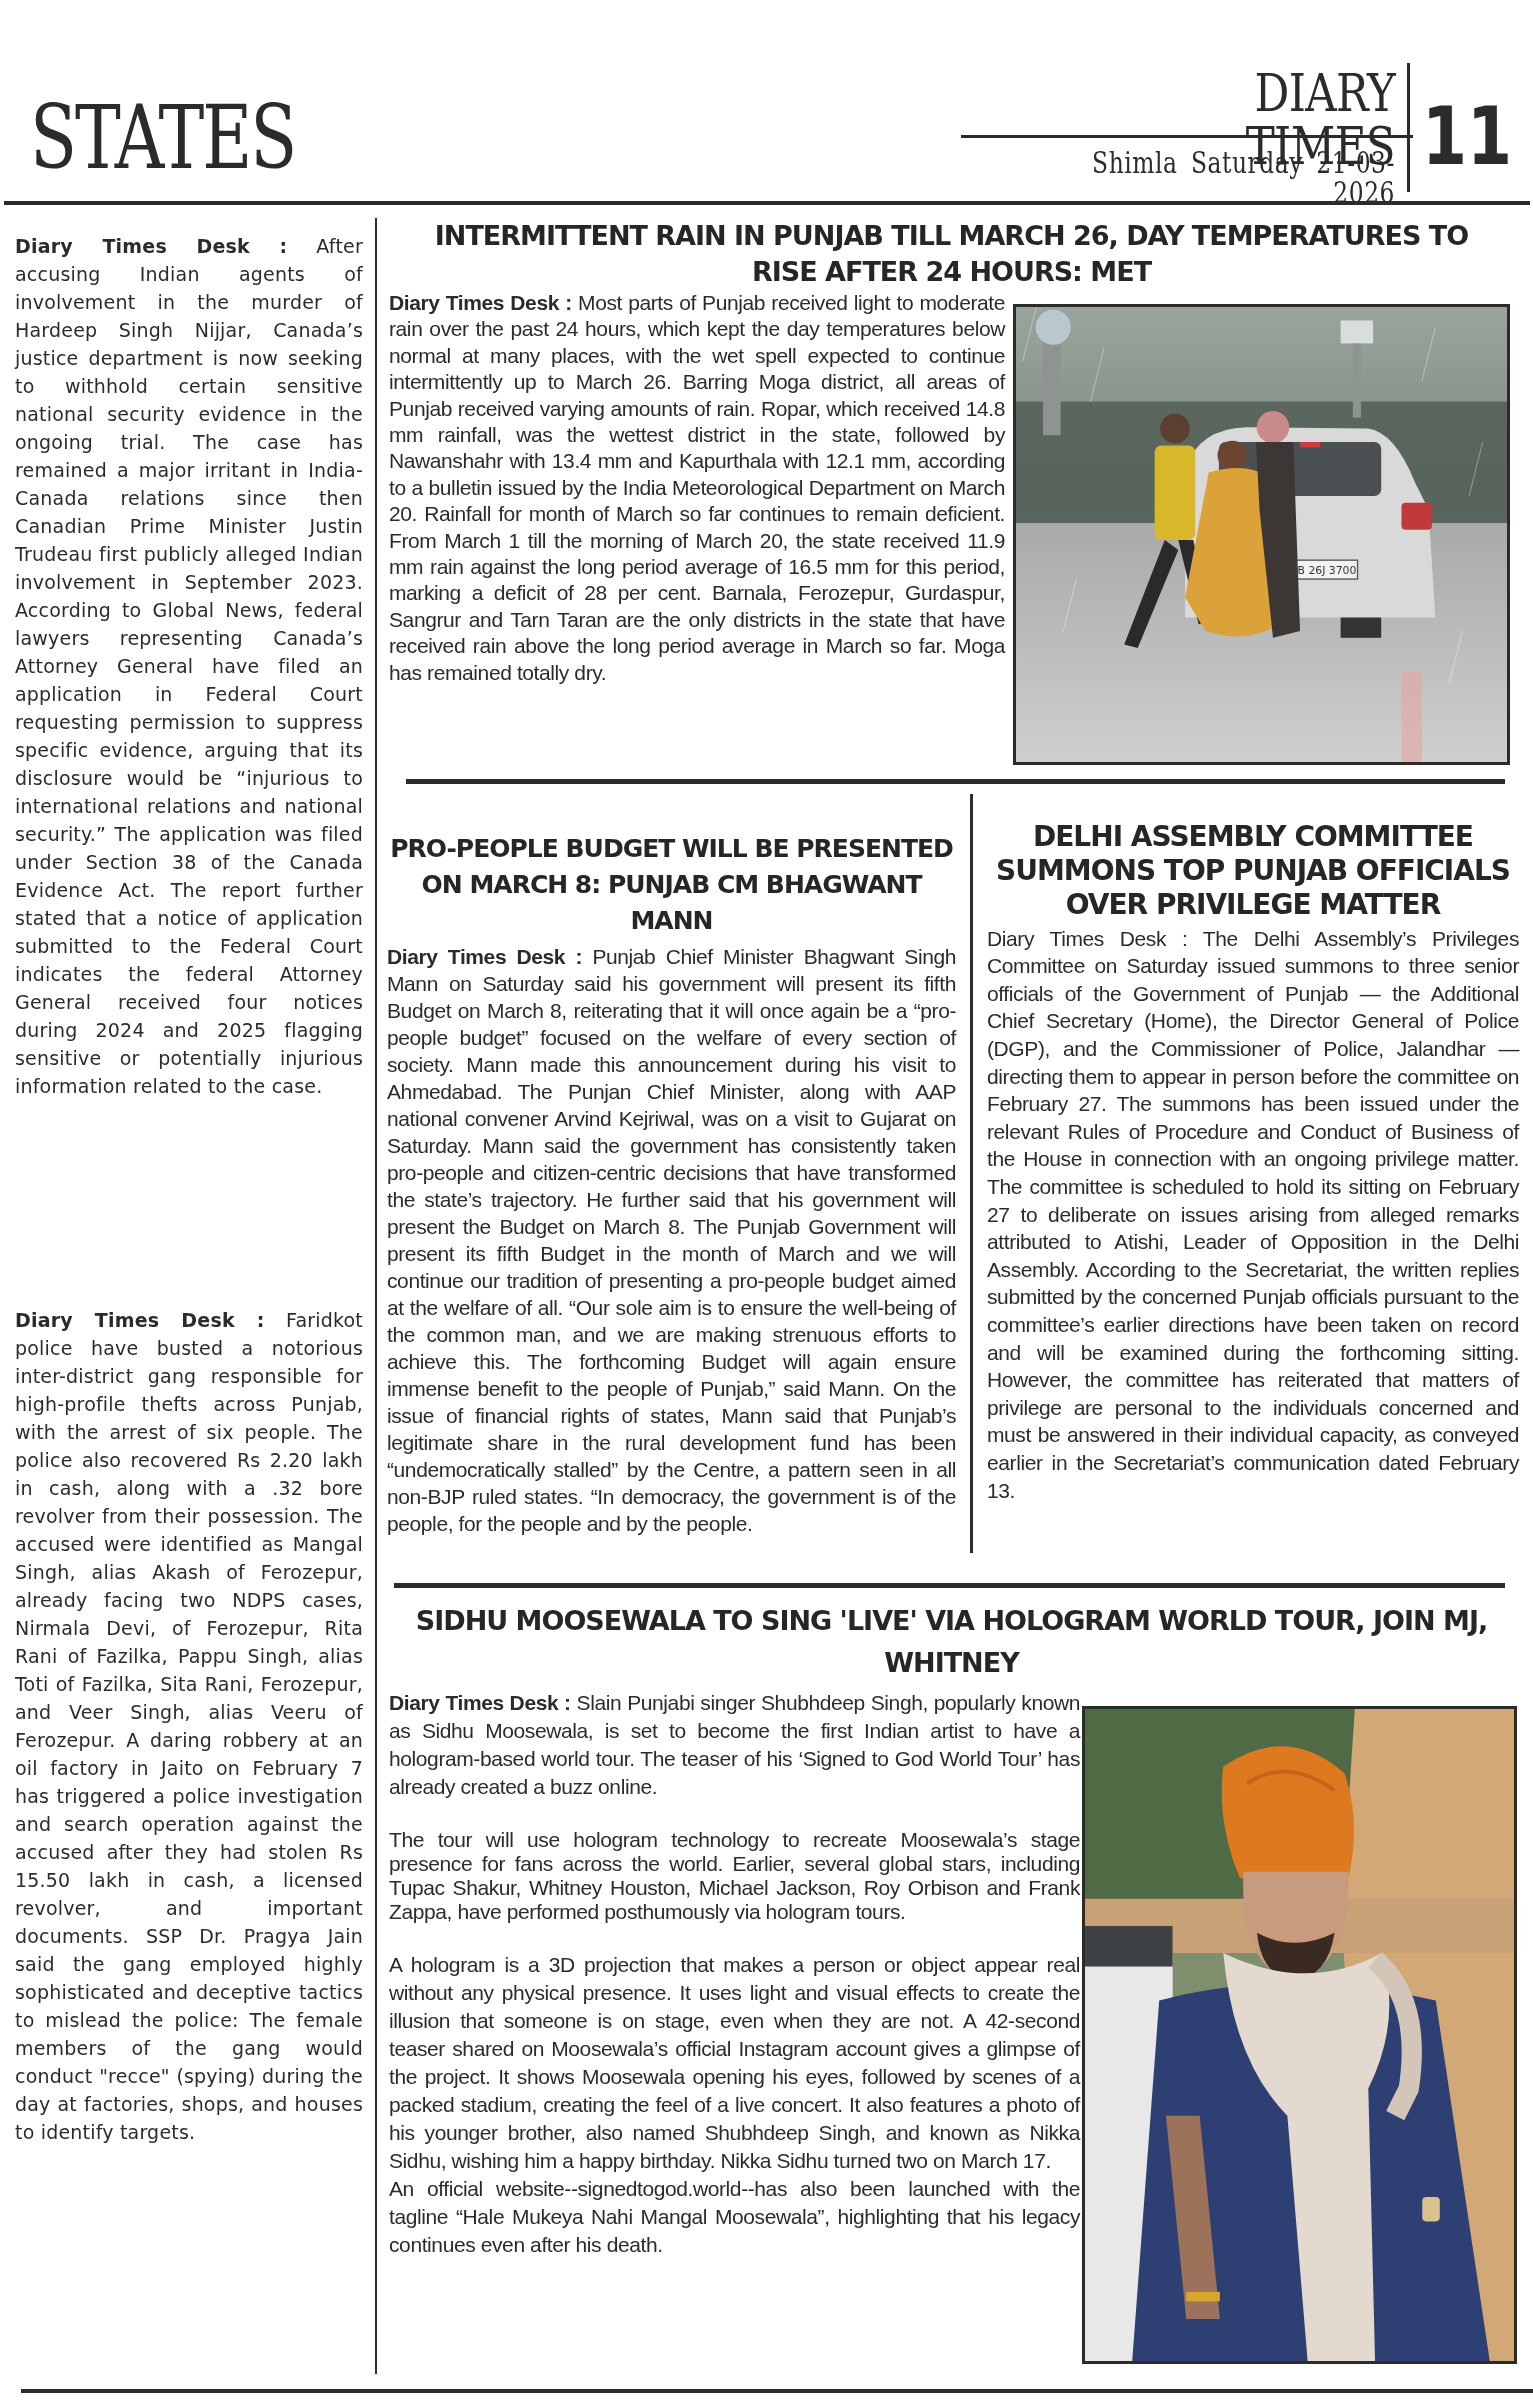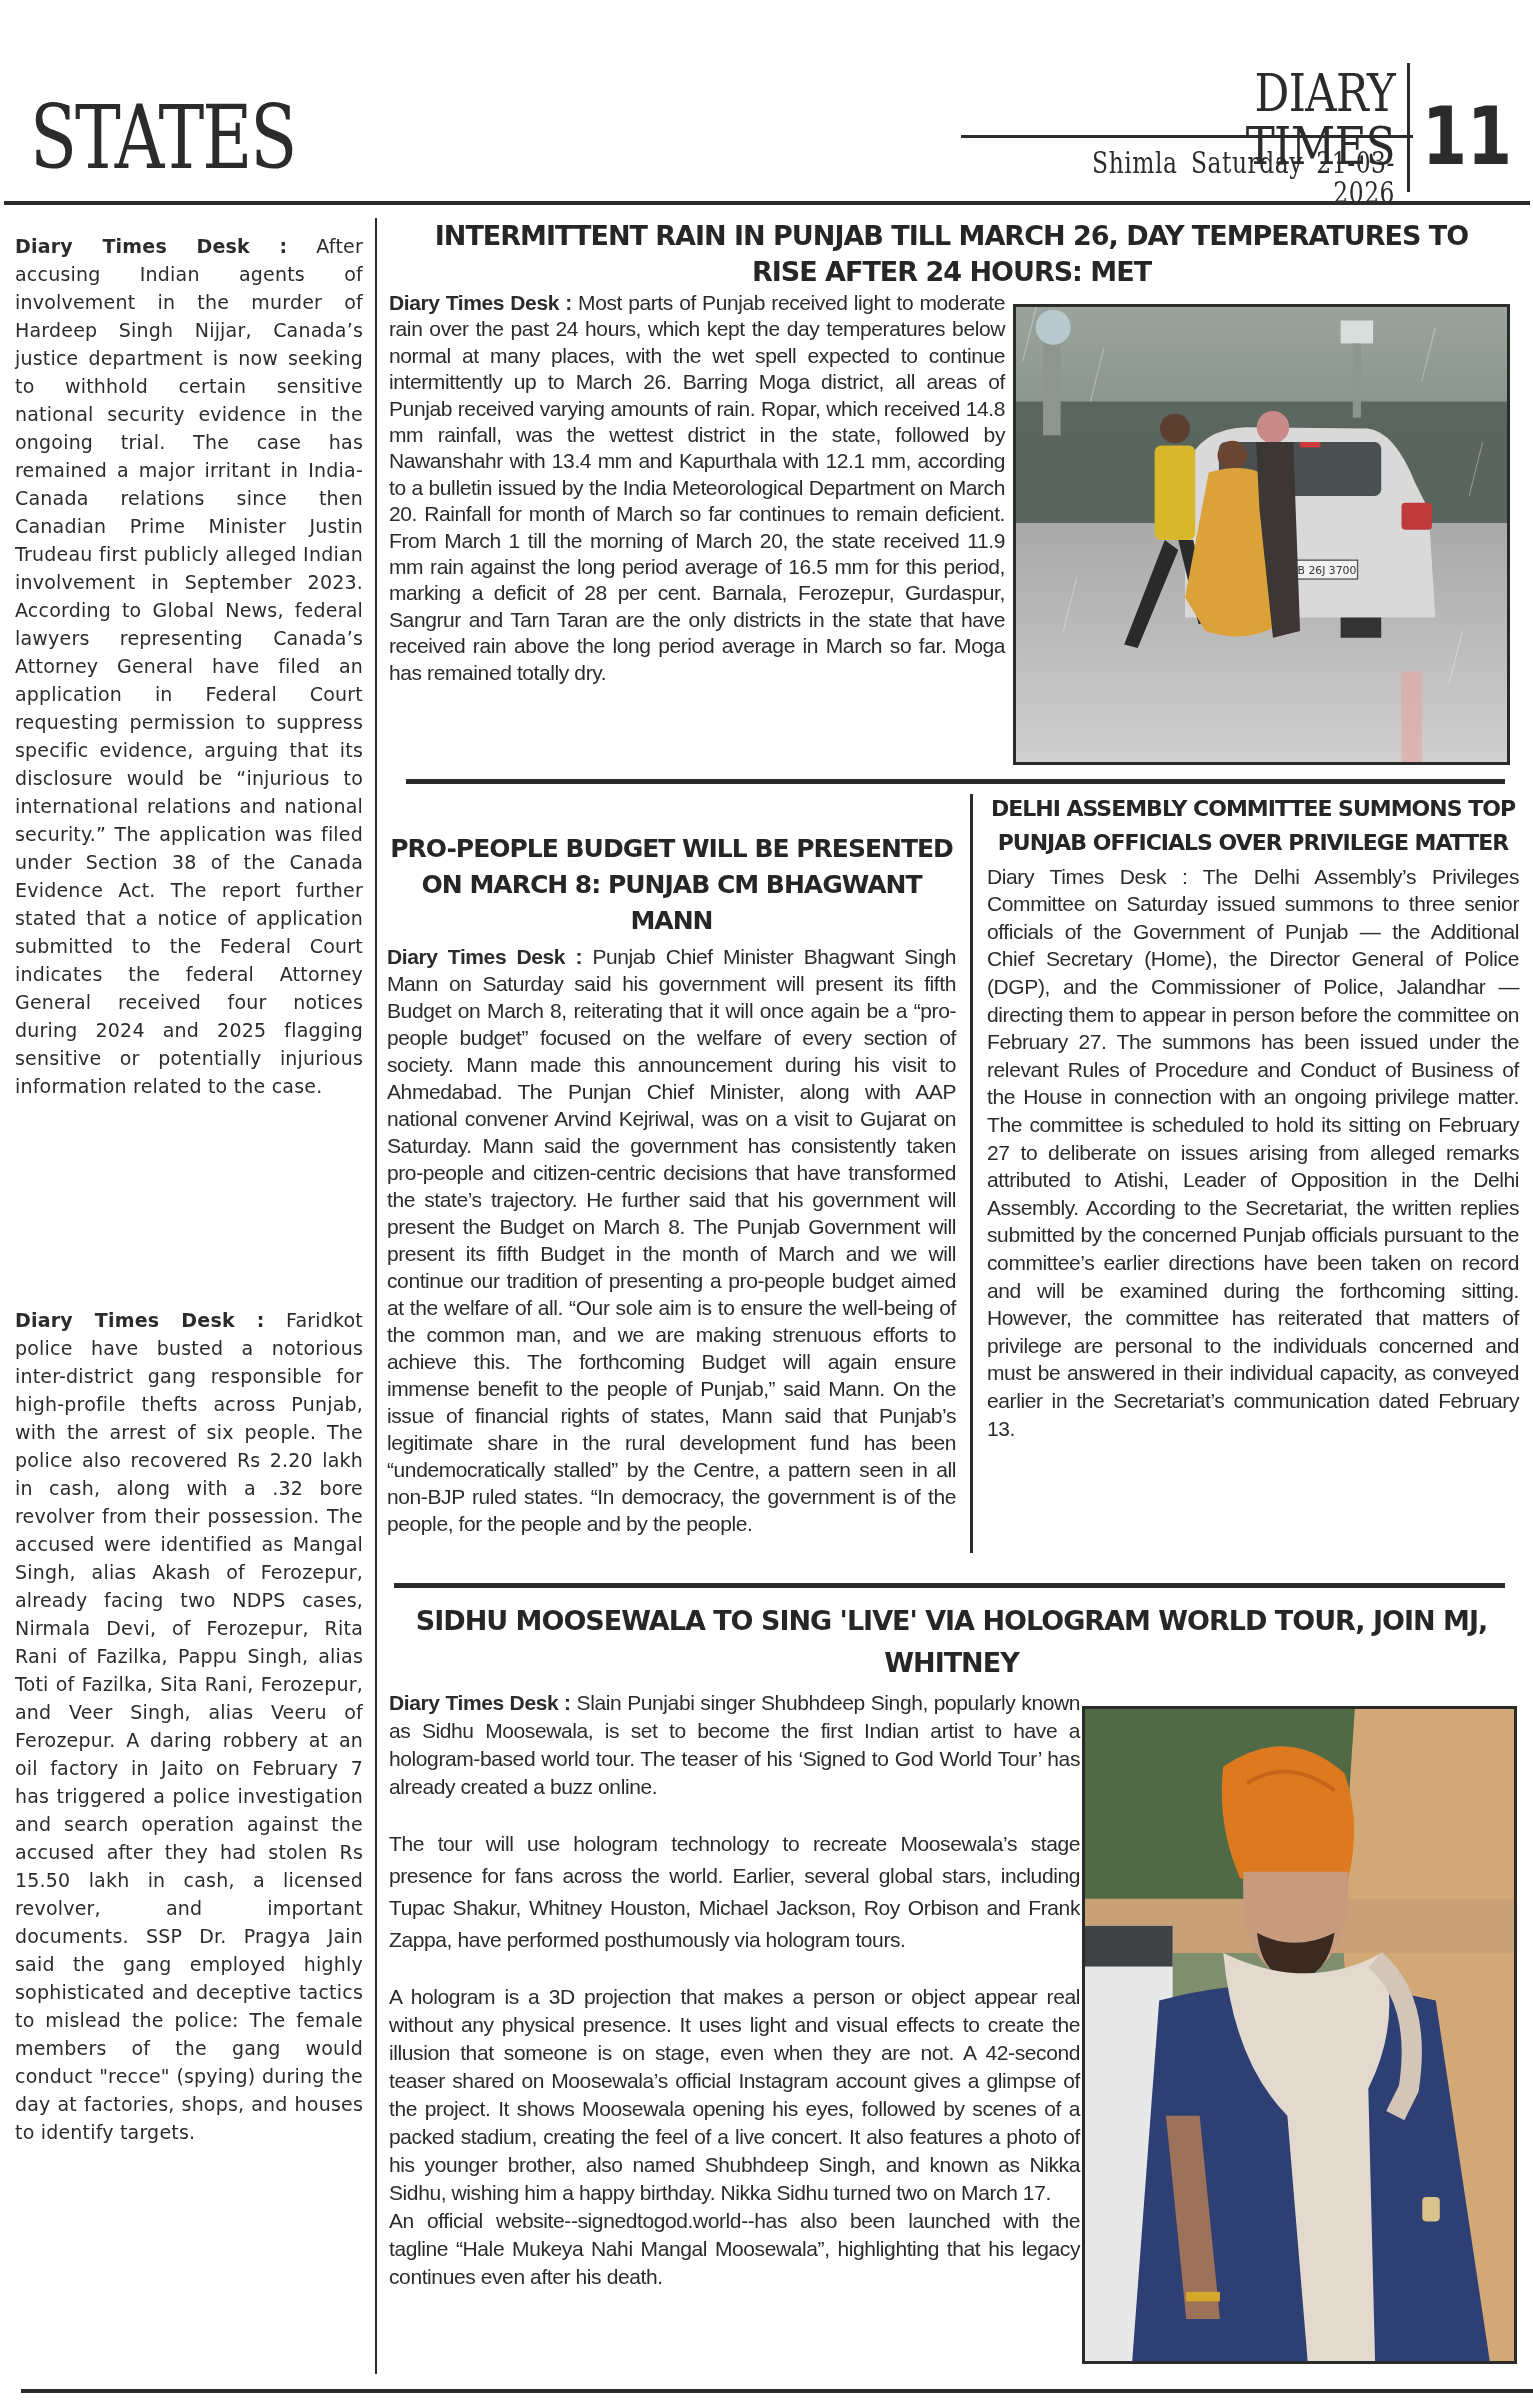--- a/index.html
+++ b/index.html
@@ -139,30 +139,30 @@
     </g>
   </svg>
 </div>
 
 <div class="article narrow" style="left:387px; top:787px; width:569px;">
   <h2 class="headline" style="font-size:25px; line-height:36px;margin-top:44px;">PRO-PEOPLE BUDGET WILL BE PRESENTED ON MARCH 8: PUNJAB CM BHAGWANT MANN</h2>
   <p class="body-text" style="margin-top:4.1px;"><span class="byline">Diary Times Desk :</span><span> Punjab Chief Minister Bhagwant Singh Mann on Saturday said his government will present its fifth Budget on March 8, reiterating that it will once again be a “pro-people budget” focused on the welfare of every section of society. Mann made this announcement during his visit to Ahmedabad. The Punjan Chief Minister, along with AAP national convener Arvind Kejriwal, was on a visit to Gujarat on Saturday. Mann said the government has consistently taken pro-people and citizen-centric decisions that have transformed the state’s trajectory. He further said that his government will present the Budget on March 8. The Punjab Government will present its fifth Budget in the month of March and we will continue our tradition of presenting a pro-people budget aimed at the welfare of all. “Our sole aim is to ensure the well-being of the common man, and we are making strenuous efforts to achieve this. The forthcoming Budget will again ensure immense benefit to the people of Punjab,” said Mann. On the issue of financial rights of states, Mann said that Punjab’s legitimate share in the rural development fund has been “undemocratically stalled” by the Centre, a pattern seen in all non-BJP ruled states. “In democracy, the government is of the people, for the people and by the people.</span></p>
 </div>
 
 <div class="article narrow" style="left:987px; top:792px; width:532px;">
-  <h2 class="headline" style="font-size:22px; line-height:34px;">DELHI ASSEMBLY COMMITTEE SUMMONS TOP PUNJAB OFFICIALS OVER PRIVILEGE MATTER</h2>
+  <h2 class="headline" style="font-size:28px; line-height:34px;margin-top:28px;">DELHI ASSEMBLY COMMITTEE SUMMONS TOP PUNJAB OFFICIALS OVER PRIVILEGE MATTER</h2>
   <p class="body-text" style="margin-top:2.7px; line-height:27.6px;"><span>Diary Times Desk :</span><span> The Delhi Assembly’s Privileges Committee on Saturday issued summons to three senior officials of the Government of Punjab — the Additional Chief Secretary (Home), the Director General of Police (DGP), and the Commissioner of Police, Jalandhar — directing them to appear in person before the committee on February 27.  The summons has been issued under the relevant Rules of Procedure and Conduct of Business of the House in connection with an ongoing privilege matter. The committee is scheduled to hold its sitting on February 27 to deliberate on issues arising from alleged remarks attributed to Atishi, Leader of Opposition in the Delhi Assembly. According to the Secretariat, the written replies submitted by the concerned Punjab officials pursuant to the committee’s earlier directions have been taken on record and will be examined during the forthcoming sitting. However, the committee has reiterated that matters of privilege are personal to the individuals concerned and must be answered in their individual capacity, as conveyed earlier in the Secretariat’s communication dated February 13.</span></p>
 </div>
 
 <div class="article narrow" style="left:387px; top:1600px; width:1129px;">
   <h2 class="headline" style="padding:0 20.5px; line-height:42px;">SIDHU MOOSEWALA TO SING 'LIVE' VIA HOLOGRAM WORLD TOUR, JOIN MJ, WHITNEY</h2>
 </div>
 <div class="article narrow" style="left:389px; top:1689px; width:691px;">
   <p class="body-text" style="line-height:28px;"><span class="byline">Diary Times Desk :</span><span> Slain Punjabi singer Shubhdeep Singh, popularly known as Sidhu Moosewala, is set to become the first Indian artist to have a hologram-based world tour. The teaser of his ‘Signed to God World Tour’ has already created a buzz online.</span></p>
-  <p class="body-text" style="margin-top:27px; line-height:32px;">The tour will use hologram technology to recreate Moosewala’s stage presence for fans across the world. Earlier, several global stars, including Tupac Shakur, Whitney Houston, Michael Jackson, Roy Orbison and Frank Zappa, have performed posthumously via hologram tours.</p>
+  <p class="body-text" style="margin-top:27px; line-height:24px;">The tour will use hologram technology to recreate Moosewala’s stage presence for fans across the world. Earlier, several global stars, including Tupac Shakur, Whitney Houston, Michael Jackson, Roy Orbison and Frank Zappa, have performed posthumously via hologram tours.</p>
   <p class="body-text" style="margin-top:27px; line-height:28px;">A hologram is a 3D projection that makes a person or object appear real without any physical presence. It uses light and visual effects to create the illusion that someone is on stage, even when they are not. A 42-second teaser shared on Moosewala’s official Instagram account gives a glimpse of the project. It shows Moosewala opening his eyes, followed by scenes of a packed stadium, creating the feel of a live concert. It also features a photo of his younger brother, also named Shubhdeep Singh, and known as Nikka Sidhu, wishing him a happy birthday. Nikka Sidhu turned two on March 17.</p>
   <p class="body-text" style="line-height:28px;">An official website--signedtogod.world--has also been launched with the tagline “Hale Mukeya Nahi Mangal Moosewala”, highlighting that his legacy continues even after his death.</p>
 </div>
 <div class="photo" style="left:1082px; top:1706px; width:435px; height:658px;">
   <svg viewBox="0 0 636 962" preserveAspectRatio="none">
     <rect width="636" height="962" fill="#7f8e6d"></rect>
     <rect x="0" y="0" width="400" height="300" fill="#4f6a45"></rect>
     <path d="M400 0 L636 0 L636 962 L420 962 L380 300 Z" fill="#d3a877"></path>
     <rect x="0" y="280" width="636" height="80" fill="#c9a176"></rect>
     <rect x="0" y="320" width="130" height="642" fill="#e8e8e8"></rect>

